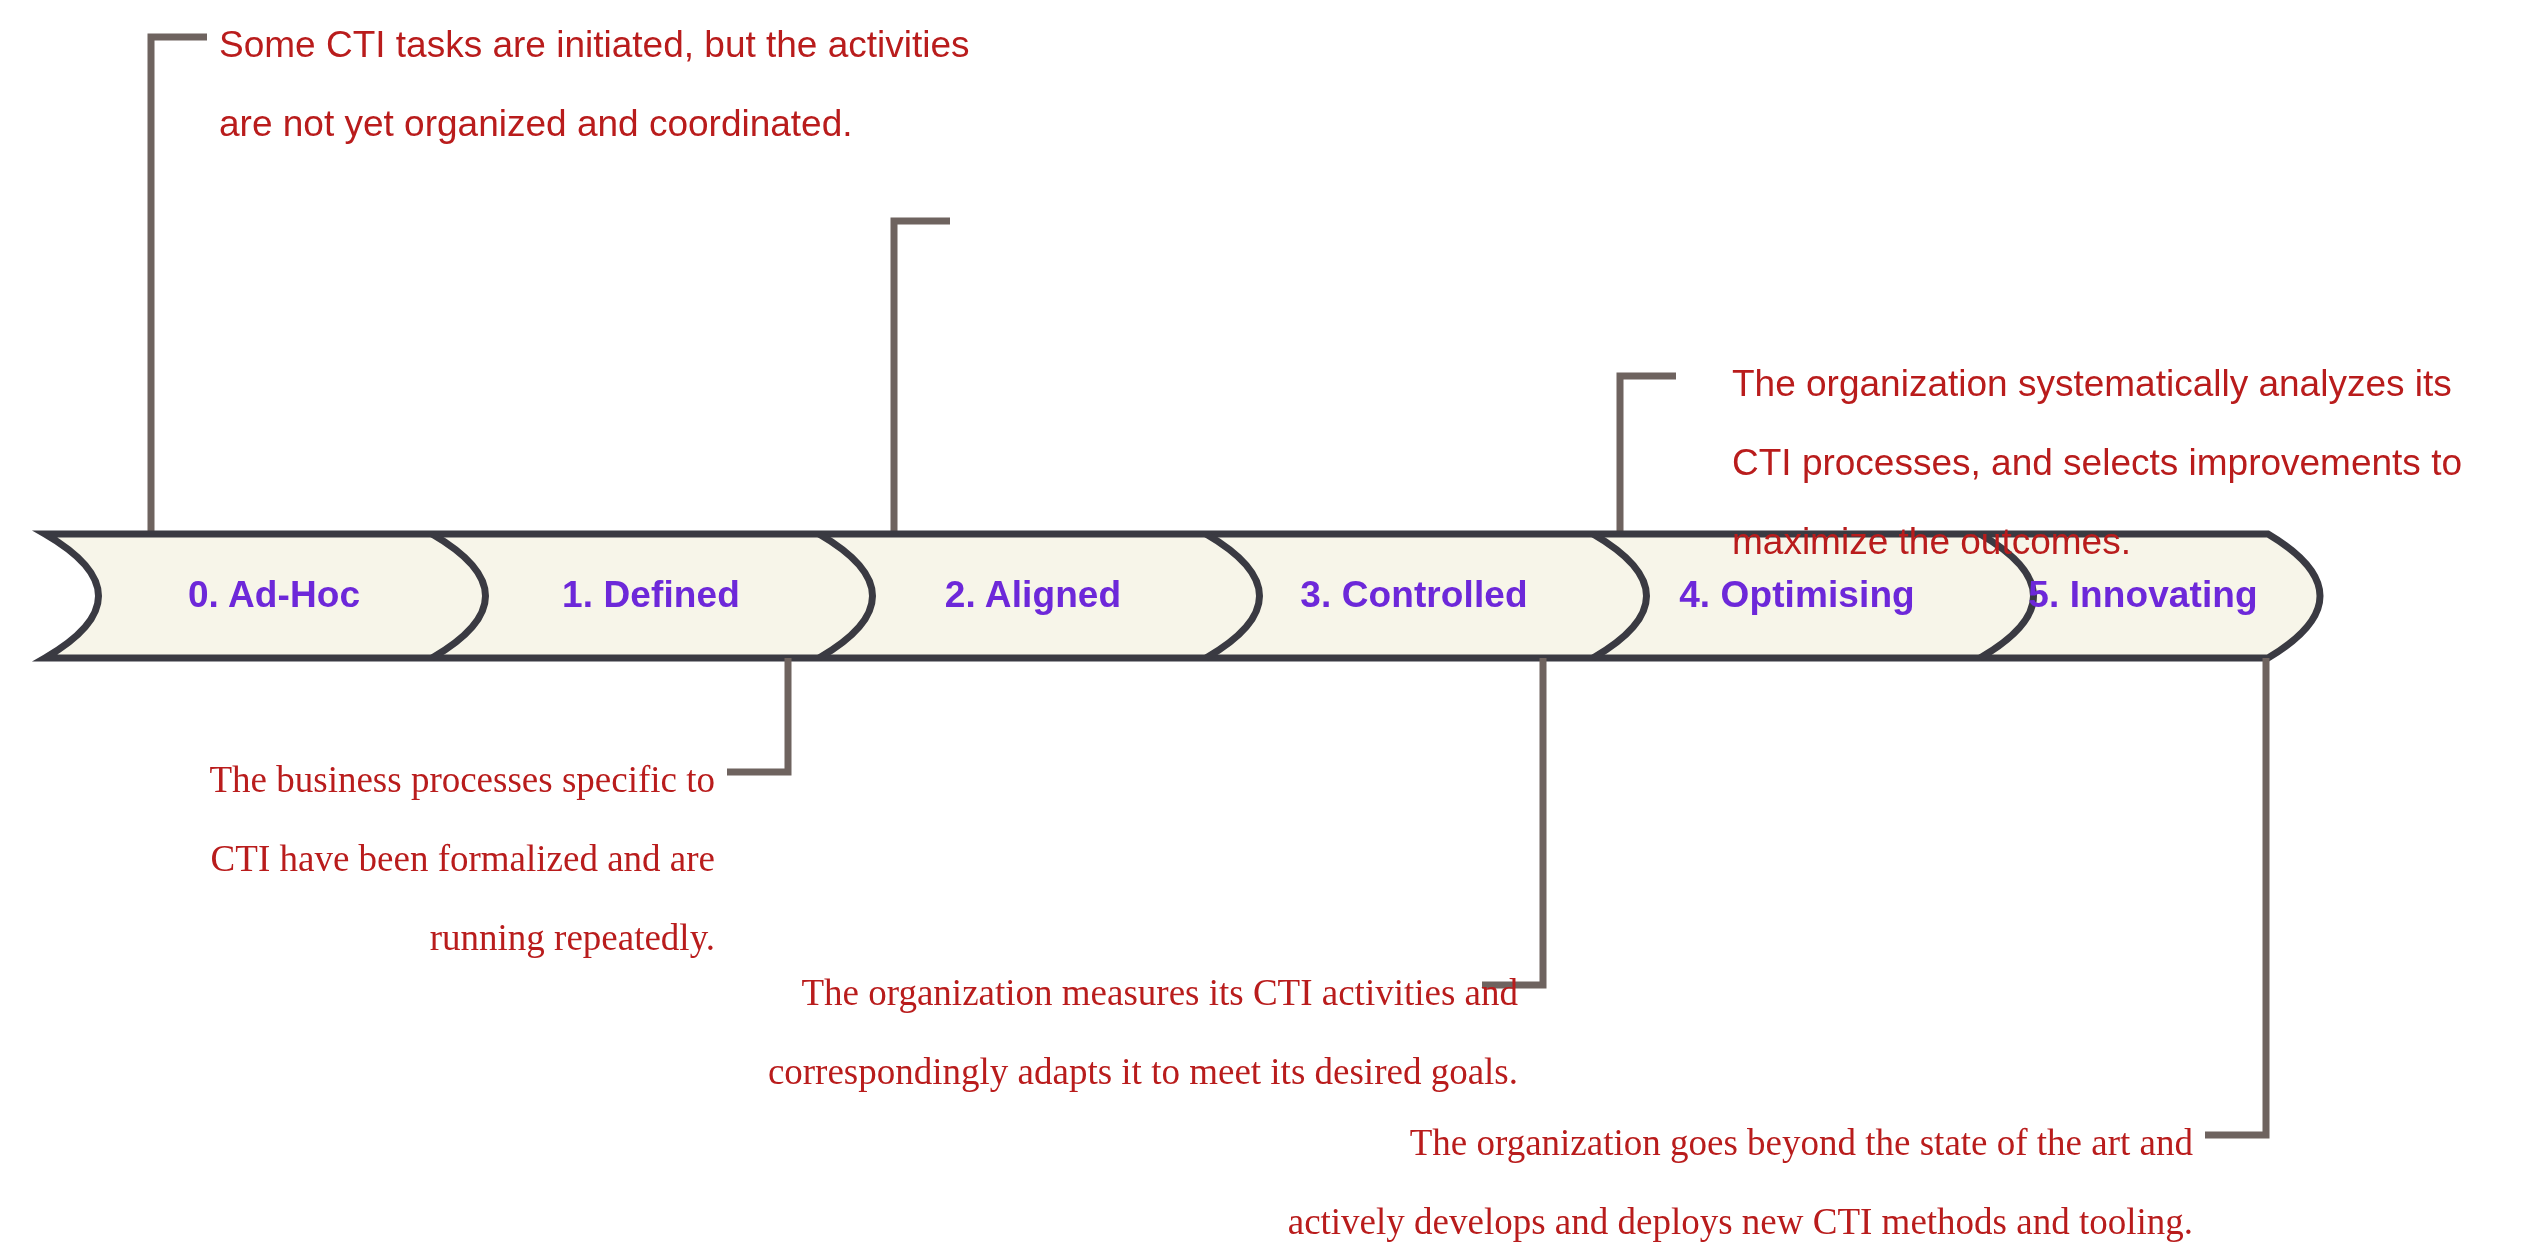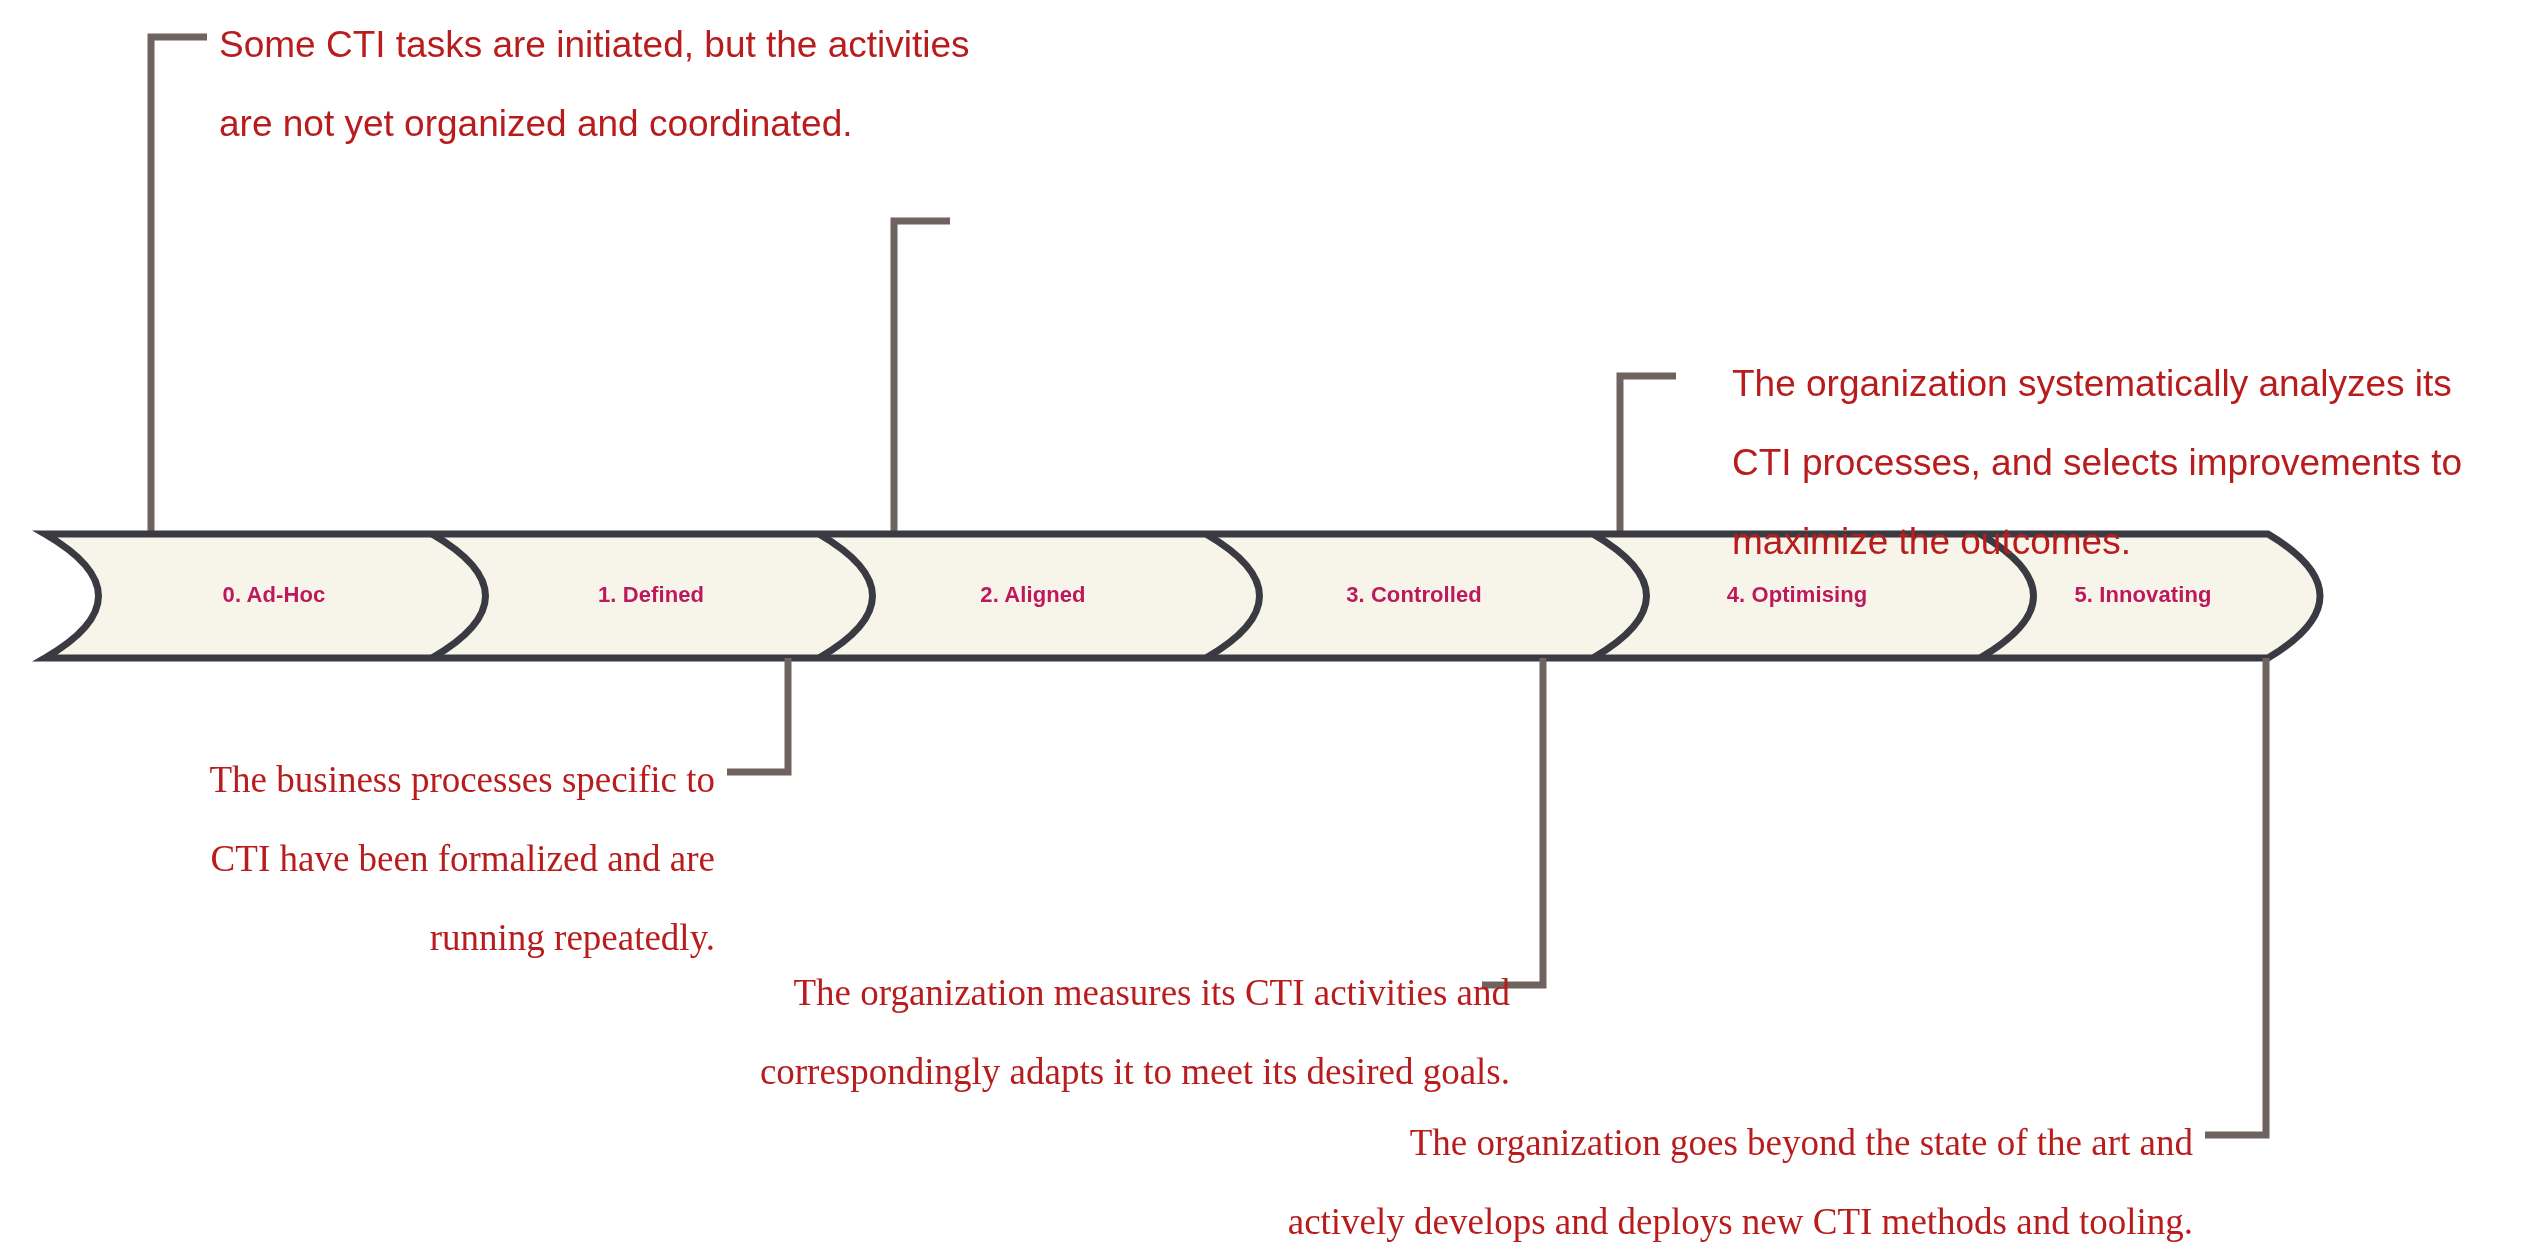--- a/index.html
+++ b/index.html
@@ -25,22 +25,22 @@
     top: 0;
     width: 2534px;
     height: 1244px;
   }
   
   .stage-label {
     position: absolute;
     text-align: center;
     font-family: "Liberation Sans", sans-serif;
     font-weight: bold;
-    font-size: 22px;
-    color: #be185d;
+    font-size: 37px;
+    color: #6d28d9;
     letter-spacing: 0.1px;
     white-space: nowrap;
     top: 576px;
     transform: translateX(-50%);
     line-height: 38px;
   }
   
   .note {
     position: absolute;
     font-family: "Liberation Sans", sans-serif;
@@ -103,19 +103,19 @@
 
 
   <div class="note left-aligned" style="left:1688px; top:344px;margin-left:44px;">The organization systematically analyzes its
 CTI processes, and selects improvements to
 maximize the outcomes.</div>
 
   <div class="note right-aligned" style="left:0px; width:715px; top:740px;">The business processes specific to
 CTI have been formalized and are
 running repeatedly.</div>
 
-  <div class="note right-aligned" style="left:4px; width:1470px; top:953px;padding-left:36px;">The organization measures its CTI activities and
+  <div class="note right-aligned" style="left:12px; width:1470px; top:953px;padding-left:36px;">The organization measures its CTI activities and
 correspondingly adapts it to meet its desired goals.</div>
 
   <div class="note right-aligned" style="left:0px; width:2193px; top:1103px;text-align:right;">The organization goes beyond the state of the art and
 actively develops and deploys new CTI methods and tooling.</div>
 
 </div>
 
 </body></html>

